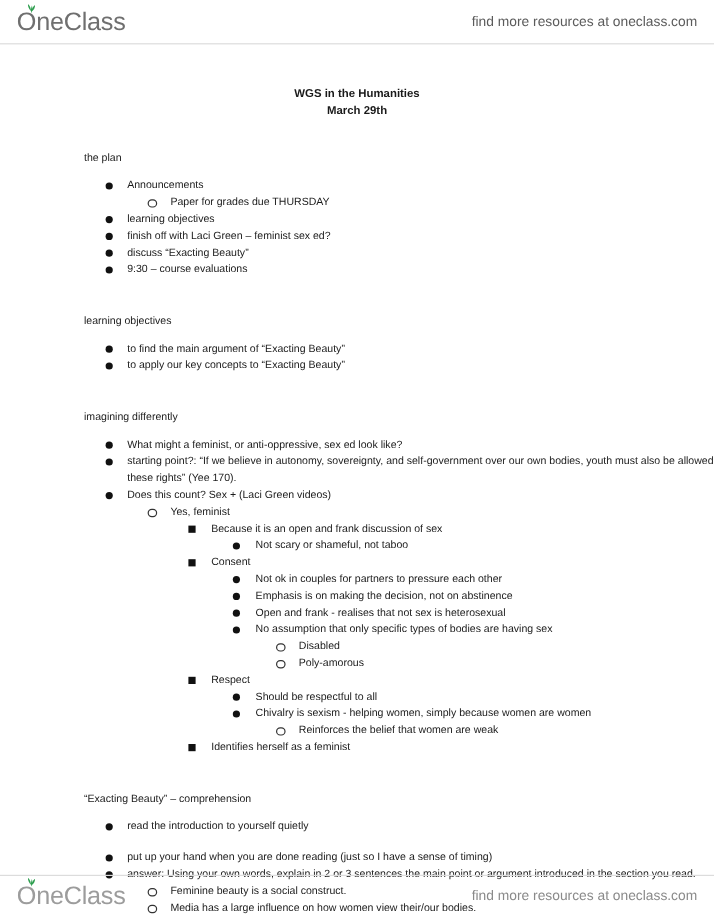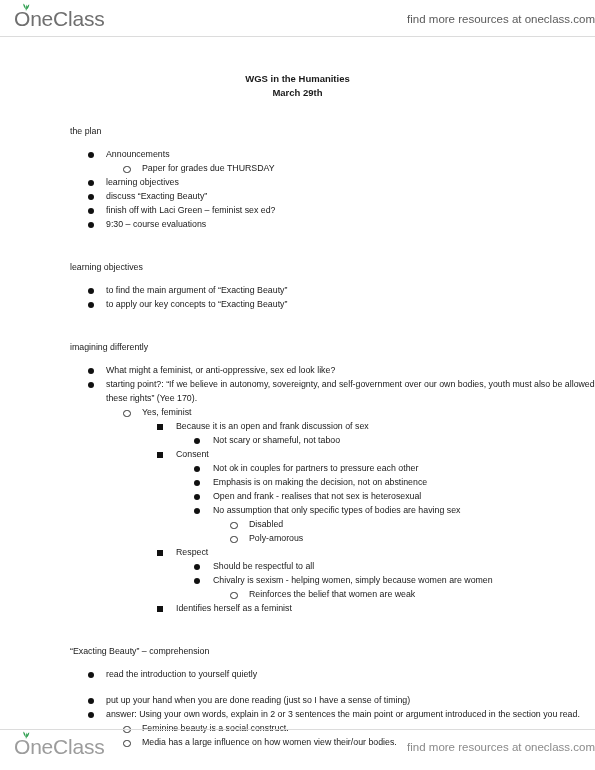--- a/index.html
+++ b/index.html
@@ -43,21 +43,21 @@
   .logo .sprout {
     position: absolute;
     left: 7px;
     top: -5px;
     width: 10px;
     height: 9px;
   }
 
   .tagline {
     position: absolute;
-    right: 0;
+    right: 14px;
     font-size: 11.5px;
     color: #5b5b5b;
     white-space: nowrap;
   }
   .brand-bar.footer .tagline { color: #8a8a8a; }
 
   .rule {
     position: absolute;
     left: 0;
     width: 595px;
@@ -183,25 +183,25 @@
       <div class="row lvl2">
         <span class="marker m-circle"></span>
         <span class="txt">Paper for grades due THURSDAY</span>
       </div>
       <div class="row lvl1">
         <span class="marker m-disc"></span>
         <span class="txt">learning objectives</span>
       </div>
       <div class="row lvl1">
         <span class="marker m-disc"></span>
+        <span class="txt">finish off with Laci Green – feminist sex ed?</span>
+      </div>
+      <div class="row lvl1">
+        <span class="marker m-disc"></span>
         <span class="txt">discuss “Exacting Beauty”</span>
-      </div>
-      <div class="row lvl1">
-        <span class="marker m-disc"></span>
-        <span class="txt">finish off with Laci Green – feminist sex ed?</span>
       </div>
       <div class="row lvl1">
         <span class="marker m-disc"></span>
         <span class="txt">9:30 – course evaluations</span>
       </div>
       <div class="spacer-lg"></div>
       <div class="section-head">learning objectives</div>
       <div class="spacer-sm"></div>
       <div class="row lvl1">
         <span class="marker m-disc"></span>
@@ -214,20 +214,24 @@
       <div class="spacer-lg"></div>
       <div class="section-head">imagining differently</div>
       <div class="spacer-sm"></div>
       <div class="row lvl1">
         <span class="marker m-disc"></span>
         <span class="txt">What might a feminist, or anti-oppressive, sex ed look like?</span>
       </div>
       <div class="row lvl1">
         <span class="marker m-disc"></span>
         <span class="txt wrap">starting point?: “If we believe in autonomy, sovereignty, and self-government over our own bodies, youth must also be allowed these rights” (Yee 170).</span>
+      </div>
+      <div class="row lvl1">
+        <span class="marker m-disc"></span>
+        <span class="txt">Does this count? Sex + (Laci Green videos)</span>
       </div>
       <div class="row lvl2">
         <span class="marker m-circle"></span>
         <span class="txt">Yes, feminist</span>
       </div>
       <div class="row lvl3">
         <span class="marker m-square"></span>
         <span class="txt">Because it is an open and frank discussion of sex</span>
       </div>
       <div class="row lvl4">

